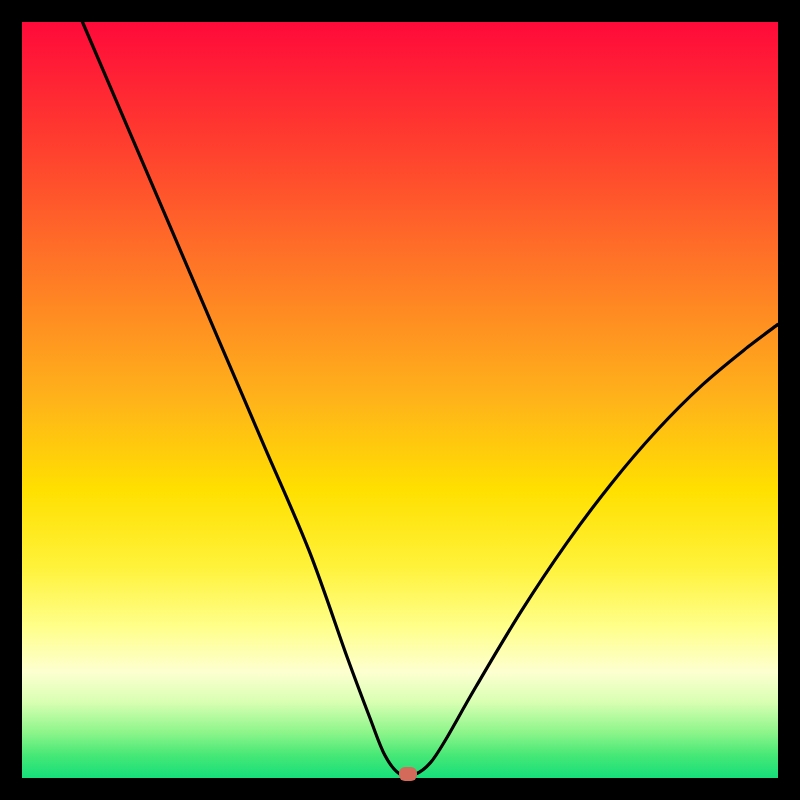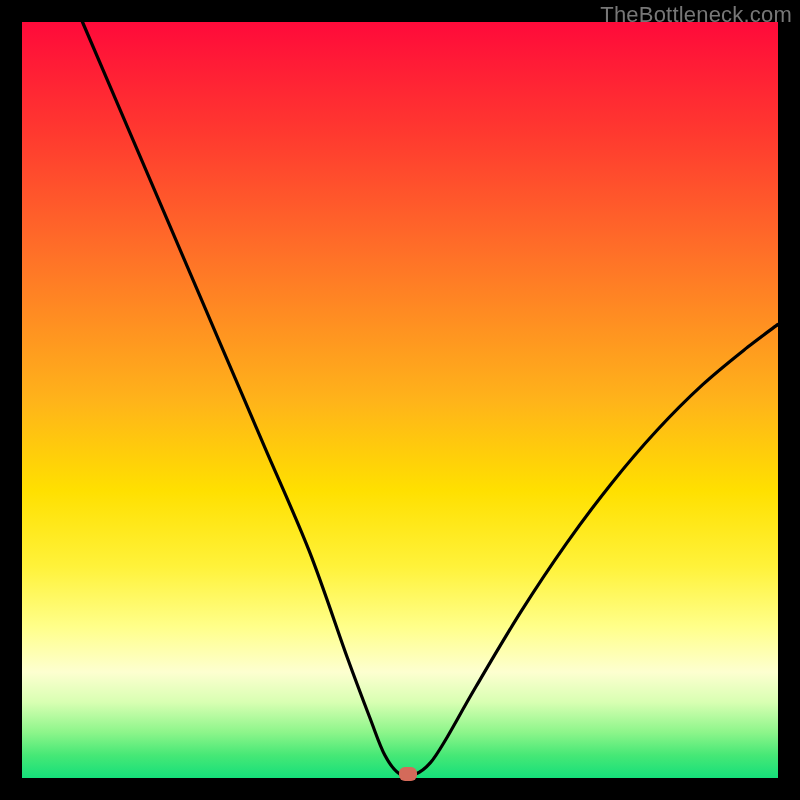--- a/index.html
+++ b/index.html
@@ -63,21 +63,20 @@
     height: 14px;
     border-radius: 6px;
     background: #d46a5a;
     transform: translate(-50%, -50%);
   }
 </style>
 </head>
 <body>
 
 <div class="frame">
-  <div class="attribution">TheBottleneck.com</div>
 
   <div class="plot">
     <svg class="curve" viewBox="0 0 756 756" preserveAspectRatio="none">
       <path id="curve-path" fill="none" stroke="#000" stroke-width="3.2" stroke-linecap="round" stroke-linejoin="round" d="M 60.480000000000004,0 C 68.04,17.640000000000004 90.72,70.56000000000003 105.84,105.84000000000003 C 120.96000000000001,141.12000000000003 136.08,176.40000000000006 151.20000000000002,211.68000000000006 C 166.32000000000002,246.96000000000006 181.44,282.24000000000007 196.56,317.52000000000004 C 211.68,352.8 226.8,388.08000000000004 241.92000000000002,423.36 C 257.04,458.64 273.42,493.9200000000001 287.28000000000003,529.2 C 301.14000000000004,564.48 315,607.3199999999999 325.08,635.04 C 335.15999999999997,662.76 341.46,679.14 347.76,695.52 C 354.06,711.9 357.84,723.87 362.88,733.32 C 367.92,742.7700000000001 372.96,749.07 378,752.22 C 383.04,755.37 388.08,754.11 393.12,752.22 C 398.16,750.33 403.2,746.55 408.24,740.88 C 413.28000000000003,735.21 415.8,730.8000000000001 423.36,718.2 C 430.92,705.6 440.99999999999994,686.6999999999999 453.59999999999997,665.28 C 466.2,643.86 483.84000000000003,613.6200000000001 498.96000000000004,589.6800000000001 C 514.08,565.74 529.1999999999999,543.06 544.3199999999999,521.64 C 559.4399999999999,500.21999999999997 574.5600000000001,480.05999999999995 589.6800000000001,461.15999999999997 C 604.8000000000001,442.26 619.92,424.62 635.04,408.24 C 650.16,391.86 665.28,376.74 680.4,362.88 C 695.52,349.02 713.16,335.16 725.76,325.08000000000004 C 738.36,315.00000000000006 750.96,306.18000000000006 756,302.40000000000003"></path>
     </svg>
     <div id="marker" class="marker" style="left: 385.56px; top: 752.22px; background: rgb(212, 106, 90);"></div>
   </div>
 </div>
 
 </body></html>

